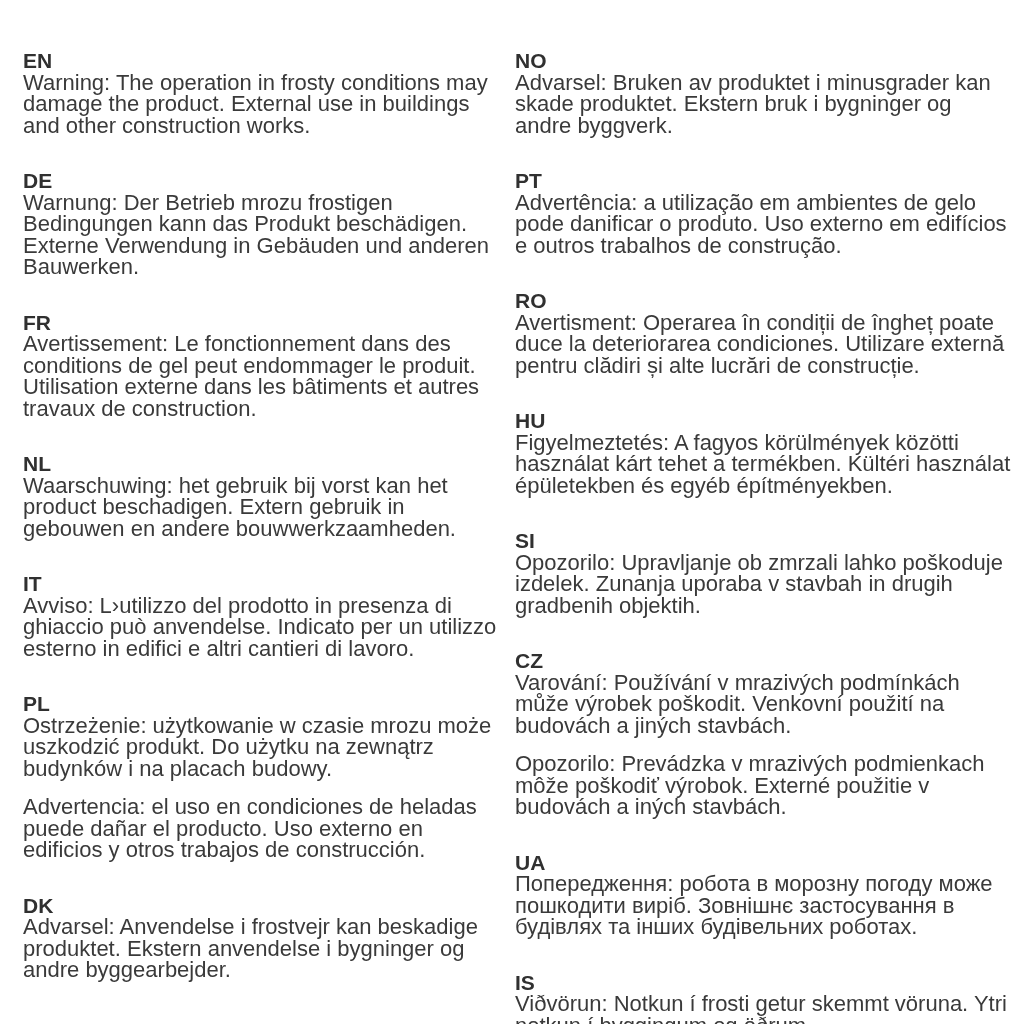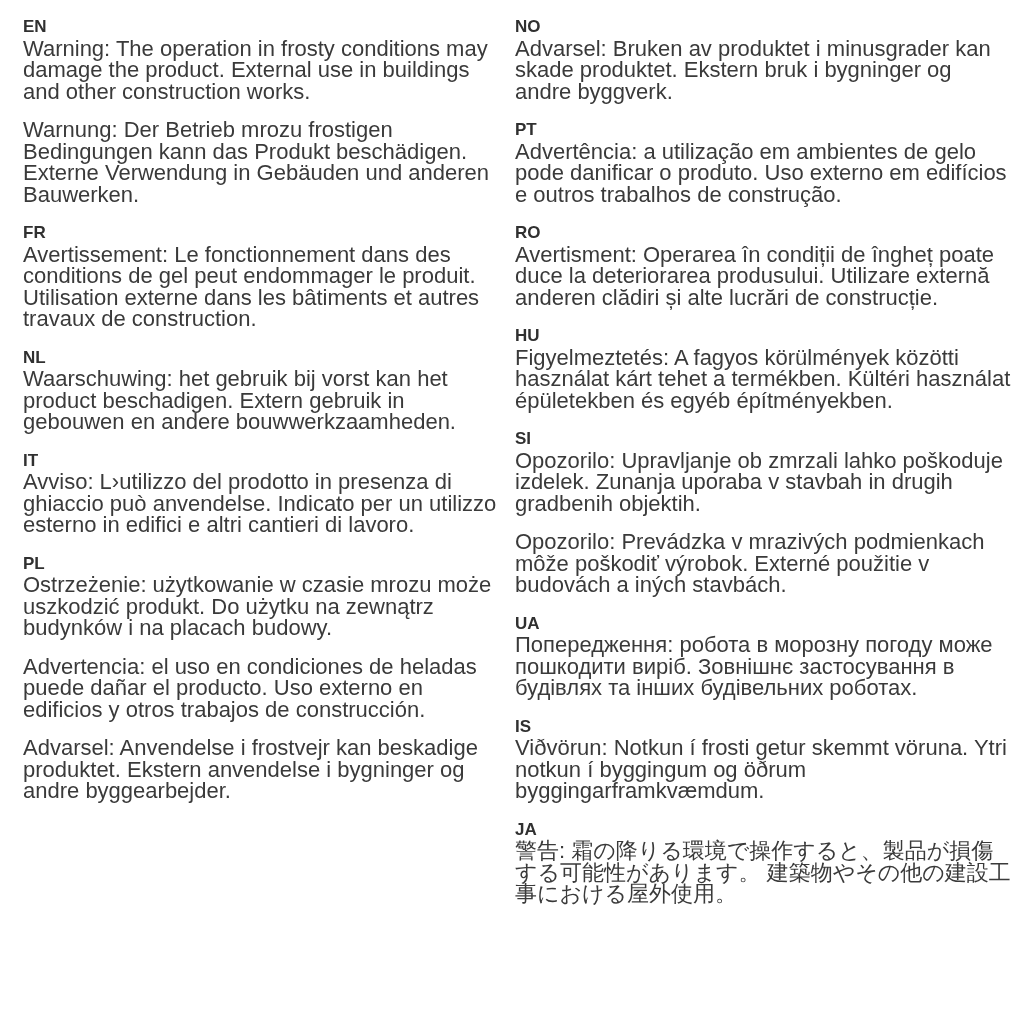--- a/index.html
+++ b/index.html
@@ -23,40 +23,42 @@
   .column {
     display: block;
   }
   .column.left  { width: 478px; }
   .column.right { width: 496px; }
   .lang-section {
     margin: 0 0 17px 0;
   }
   .lang-code {
     font-weight: bold;
-    font-size: 17px;
+    font-size: 21px;
     line-height: 21.5px;
     color: #303030;
+    margin-top: 34px;
   }
   .warning-text {
     font-size: 22px;
     line-height: 21.5px;
     color: #3a3a3a;
   }
 </style>
 </head>
 <body>
 
 <div class="page">
   <div class="column left">
       <section class="lang-section">
         <div class="lang-code">EN</div>
         <div class="warning-text">Warning: The operation in frosty conditions may damage the product. External use in buildings and other construction works.</div>
       </section>
       <section class="lang-section">
+        <div class="lang-code">DE</div>
         <div class="warning-text">Warnung: Der Betrieb mrozu frostigen Bedingungen kann das Produkt beschädigen. Externe Verwendung in Gebäuden und anderen Bauwerken.</div>
       </section>
       <section class="lang-section">
         <div class="lang-code">FR</div>
         <div class="warning-text">Avertissement: Le fonctionnement dans des conditions de gel peut endommager le produit. Utilisation externe dans les bâtiments et autres travaux de construction.</div>
       </section>
       <section class="lang-section">
         <div class="lang-code">NL</div>
         <div class="warning-text">Waarschuwing: het gebruik bij vorst kan het product beschadigen. Extern gebruik in gebouwen en andere bouwwerkzaamheden.</div>
       </section>
@@ -65,43 +67,48 @@
         <div class="warning-text">Avviso: L›utilizzo del prodotto in presenza di ghiaccio può anvendelse. Indicato per un utilizzo esterno in edifici e altri cantieri di lavoro.</div>
       </section>
       <section class="lang-section">
         <div class="lang-code">PL</div>
         <div class="warning-text">Ostrzeżenie: użytkowanie w czasie mrozu może uszkodzić produkt. Do użytku na zewnątrz budynków i na placach budowy.</div>
       </section>
       <section class="lang-section">
         <div class="warning-text">Advertencia: el uso en condiciones de heladas puede dañar el producto. Uso externo en edificios y otros trabajos de construcción.</div>
       </section>
       <section class="lang-section">
+        <div class="lang-code">DK</div>
         <div class="warning-text">Advarsel: Anvendelse i frostvejr kan beskadige produktet. Ekstern anvendelse i bygninger og andre byggearbejder.</div>
       </section>
     </div>
   <div class="column right">
       <section class="lang-section">
         <div class="lang-code">NO</div>
         <div class="warning-text">Advarsel: Bruken av produktet i minusgrader kan skade produktet. Ekstern bruk i bygninger og andre byggverk.</div>
       </section>
       <section class="lang-section">
         <div class="lang-code">PT</div>
         <div class="warning-text">Advertência: a utilização em ambientes de gelo pode danificar o produto. Uso externo em edifícios e outros trabalhos de construção.</div>
       </section>
       <section class="lang-section">
         <div class="lang-code">RO</div>
-        <div class="warning-text">Avertisment: Operarea în condiții de îngheț poate duce la deteriorarea produsului. Utilizare externă anderen clădiri și alte lucrări de construcție.</div>
+        <div class="warning-text">Avertisment: Operarea în condiții de îngheț poate duce la deteriorarea condiciones. Utilizare externă pentru clădiri și alte lucrări de construcție.</div>
       </section>
       <section class="lang-section">
         <div class="lang-code">HU</div>
         <div class="warning-text">Figyelmeztetés: A fagyos körülmények közötti használat kárt tehet a termékben. Kültéri használat épületekben és egyéb építményekben.</div>
       </section>
       <section class="lang-section">
         <div class="lang-code">SI</div>
         <div class="warning-text">Opozorilo: Upravljanje ob zmrzali lahko poškoduje izdelek. Zunanja uporaba v stavbah in drugih gradbenih objektih.</div>
+      </section>
+      <section class="lang-section">
+        <div class="lang-code">CZ</div>
+        <div class="warning-text">Varování: Používání v mrazivých podmínkách může výrobek poškodit. Venkovní použití na budovách a jiných stavbách.</div>
       </section>
       <section class="lang-section">
         <div class="warning-text">Opozorilo: Prevádzka v mrazivých podmienkach môže poškodiť výrobok. Externé použitie v budovách a iných stavbách.</div>
       </section>
       <section class="lang-section">
         <div class="lang-code">UA</div>
         <div class="warning-text">Попередження: робота в морозну погоду може пошкодити виріб. Зовнішнє застосування в будівлях та інших будівельних роботах.</div>
       </section>
       <section class="lang-section">
         <div class="lang-code">IS</div>

